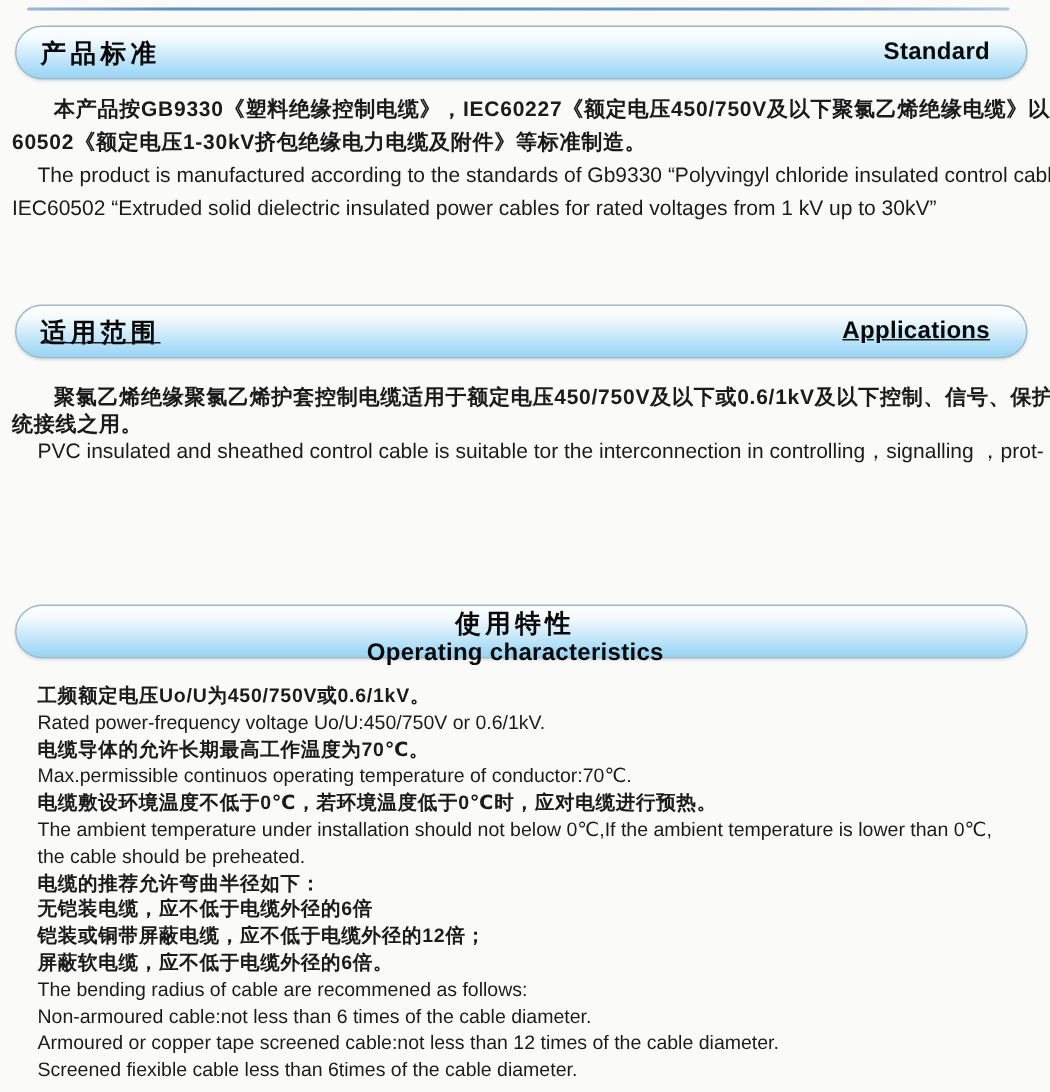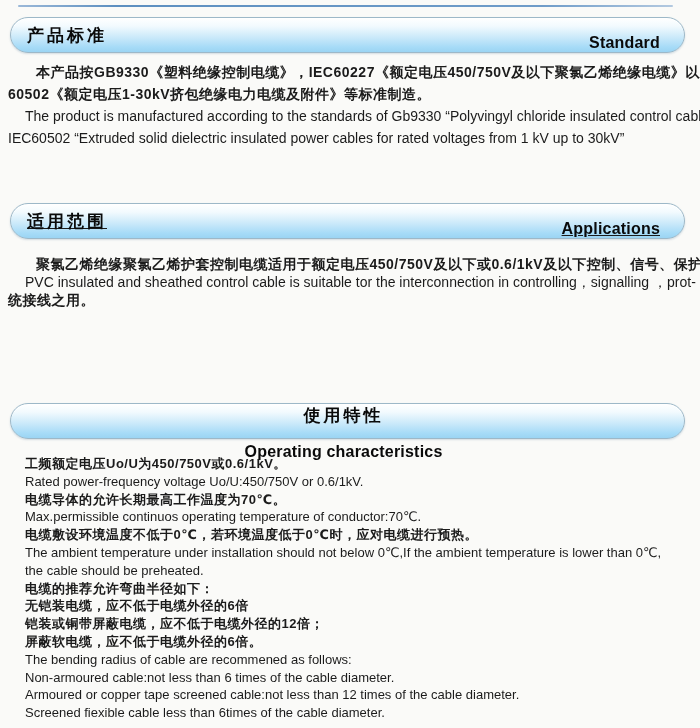--- a/index.html
+++ b/index.html
@@ -20,21 +20,21 @@
     position:absolute; left:10px; width:675px; height:36px;
     box-sizing:border-box;
     border:1px solid #9db8c8;
     border-radius:18px;
     background:linear-gradient(to bottom,#ffffff 0%,#f2fafe 24%,#cdeafa 55%,#a6dbf7 86%,#9bd4f3 100%);
     box-shadow:0 1px 2px rgba(110,145,170,0.28), inset 0 1px 0 #ffffff;
     display:flex; align-items:center; justify-content:space-between;
     padding:0 24px 0 16px;
   }
   .pill .zh { font-size:17px; font-weight:bold; letter-spacing:3px; color:#0a0a0a; }
-  .pill .en { font-size:16px; font-weight:bold; color:#0a0a0a; letter-spacing:0.2px;margin-top:16px; }
+  .pill .en { font-size:16px; font-weight:bold; color:#0a0a0a; letter-spacing:0.2px; }
   .header-1 { top:17px; }
   .header-2 { top:203px;text-decoration:underline; }
   .header-3 { top:403px;flex-direction:column; }
 
   .textblock { position:absolute; left:8px; width:686px; }
   .s1 { top:61px;  font-size:14px; line-height:22px; }
   .s2 { top:255px; font-size:14px; line-height:18px; }
   .s3 { position:absolute; left:25px; width:669px; top:455px; font-size:13px; line-height:17.8px; }
   .line { white-space:nowrap; }
   .zh-line { font-weight:600; letter-spacing:0.5px; }
@@ -60,22 +60,22 @@
     <div class="line">IEC60502 “Extruded solid dielectric insulated power cables for rated voltages from 1 kV up to 30kV”</div>
   </div>
 
   <div class="pill header-2">
     <span class="zh">适用范围</span>
     <span class="en">Applications</span>
   </div>
 
   <div class="textblock s2">
     <div class="line zh-line indent-zh">聚氯乙烯绝缘聚氯乙烯护套控制电缆适用于额定电压450/750V及以下或0.6/1kV及以下控制、信号、保护及测量系</div>
+    <div class="line zh-line">统接线之用。</div>
     <div class="line indent-en">PVC insulated and sheathed control cable is suitable tor the interconnection in controlling，signalling ，prot-</div>
-    <div class="line zh-line">统接线之用。</div>
   </div>
 
   <div class="pill header-3">
     <span class="zh">使用特性</span>
     <span class="en">Operating characteristics</span>
   </div>
 
   <div class="s3">
     <div class="line zh-line">工频额定电压Uo/U为450/750V或0.6/1kV。</div>
     <div class="line">Rated power-frequency voltage Uo/U:450/750V or 0.6/1kV.</div>

